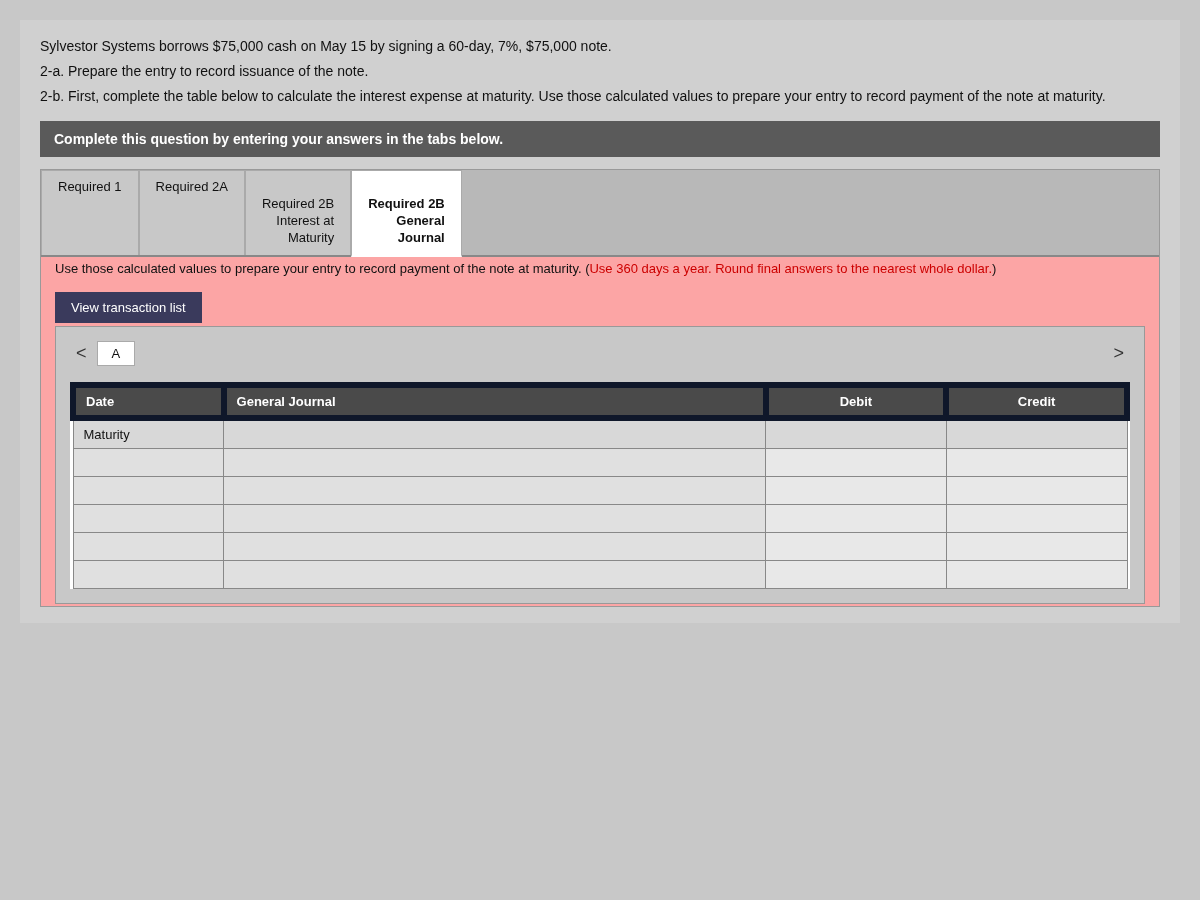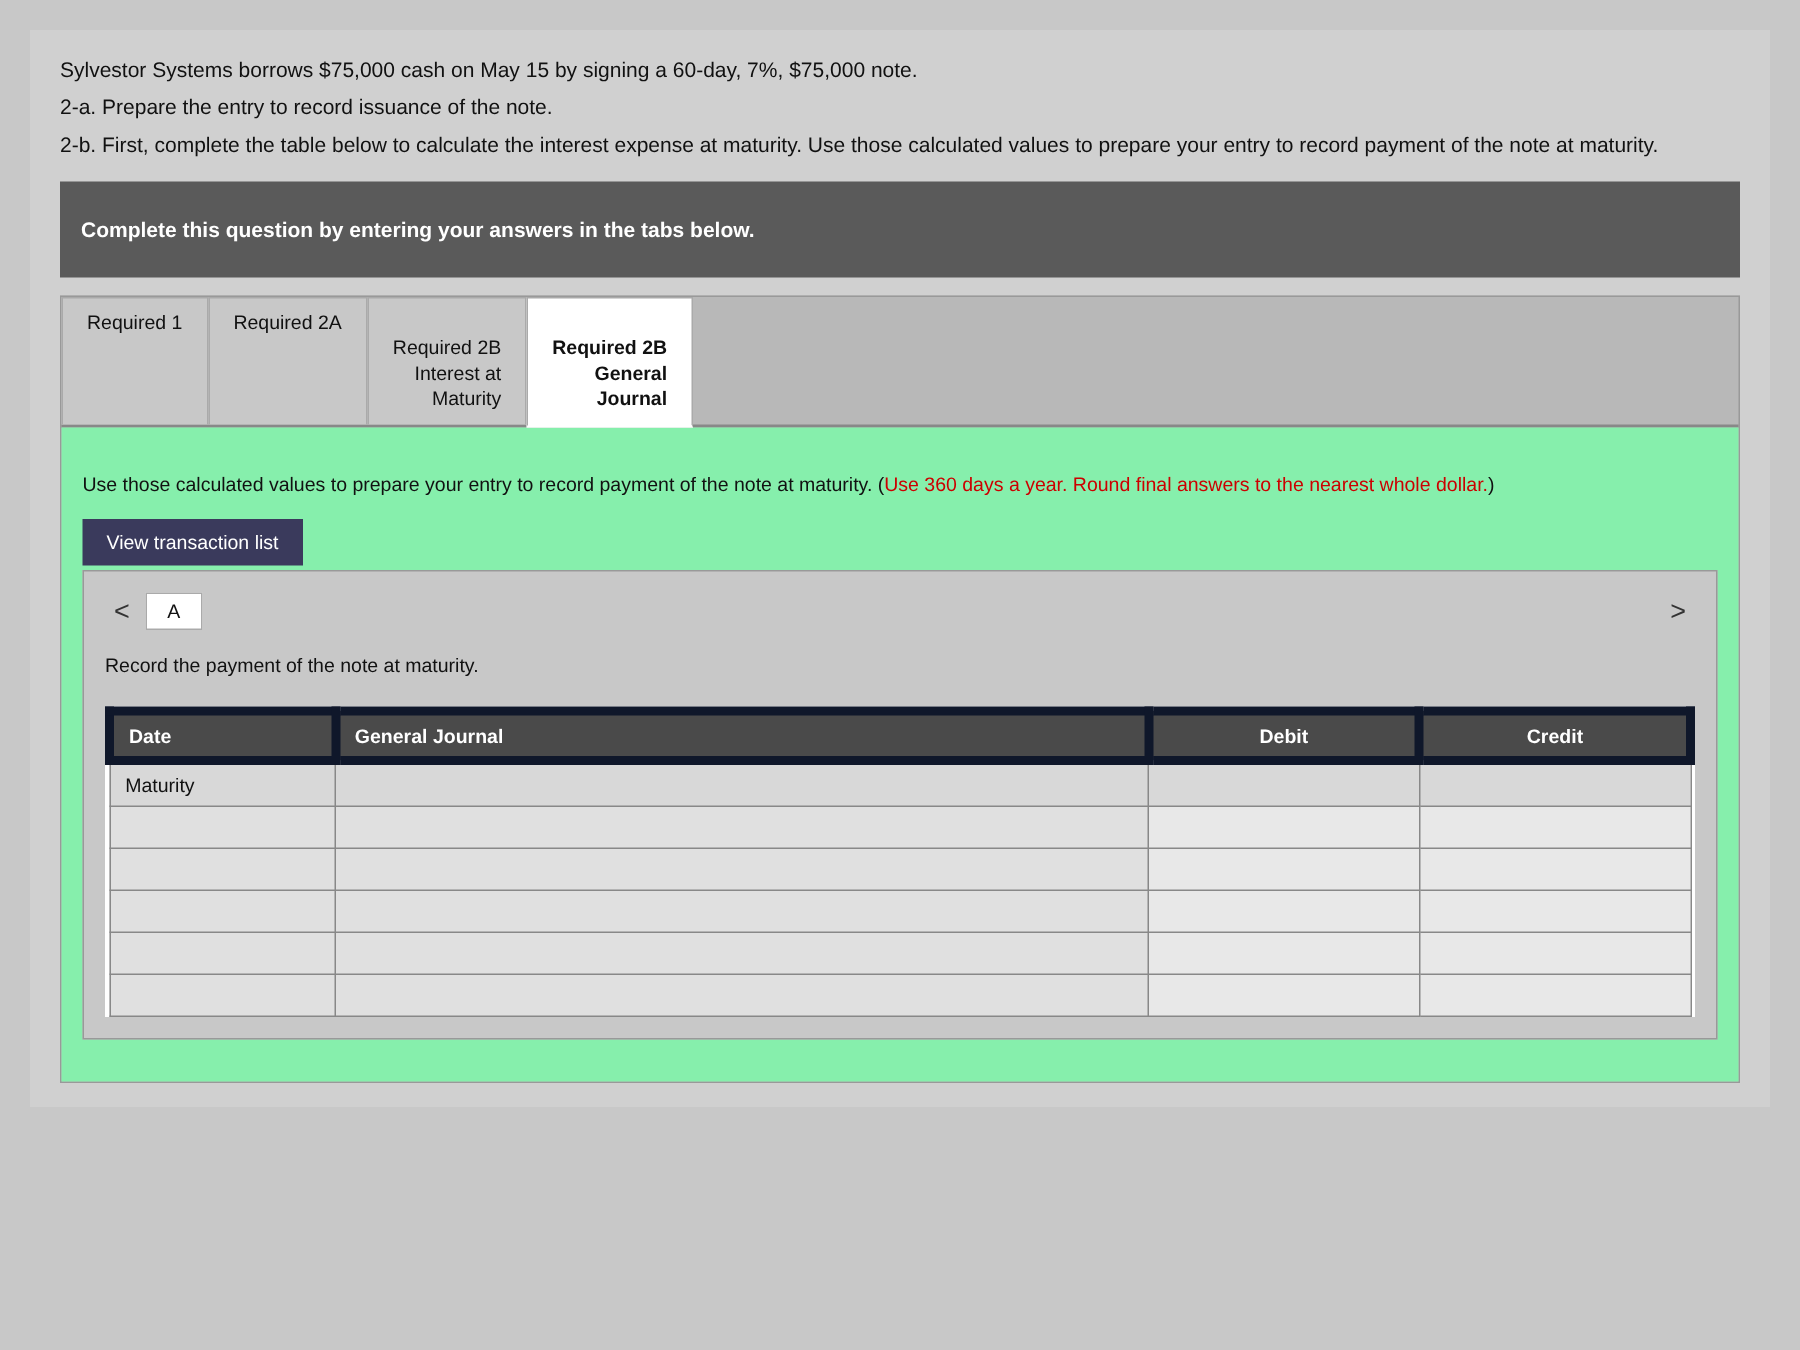--- a/index.html
+++ b/index.html
@@ -18,21 +18,21 @@
     .intro-text {
       margin-bottom: 14px;
       line-height: 1.5;
     }
     .intro-text p {
       margin-bottom: 4px;
     }
     .question-box {
       background: #5a5a5a;
       color: #fff;
-      padding: 24px 14px;
+      padding: 10px 14px;
       font-weight: bold;
       margin-bottom: 12px;
       font-size: 14px;
     }
     .tabs-container {
       background: #b8b8b8;
       border: 1px solid #999;
     }
     .tabs-row {
       display: flex;
@@ -48,22 +48,22 @@
       text-align: right;
       min-width: 80px;
     }
     .tab.active {
       background: #fff;
       border-bottom: 2px solid #fff;
       margin-bottom: -2px;
       font-weight: bold;
     }
     .tab-content {
-      background: #86efac;
-      padding: 28px 14px;
+      background: #fca5a5;
+      padding: 2px 14px;
     }
     .instruction-text {
       font-size: 13px;
       line-height: 1.5;
       margin-bottom: 14px;
       color: #111;
     }
     .instruction-text .highlight {
       color: #c00;
     }
@@ -210,21 +210,20 @@
       <div class="journal-worksheet">
 
         <div class="nav-row">
           <span class="nav-arrow">&lt;</span>
           <div class="tab-letter">
             <span>A</span>
           </div>
           <span class="nav-arrow-right">&gt;</span>
         </div>
 
-        <div class="record-text">Record the payment of the note at maturity.</div>
 
 
         <table class="journal-table">
           <thead>
             <tr>
               <th class="left">Date</th>
               <th class="left">General Journal</th>
               <th>Debit</th>
               <th>Credit</th>
             </tr>

